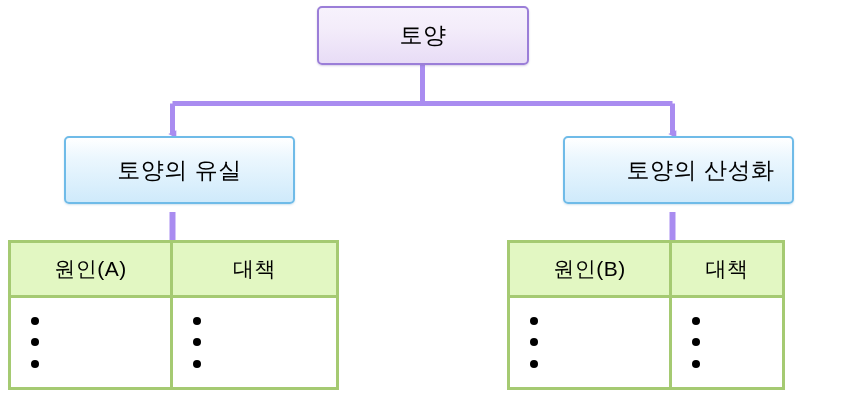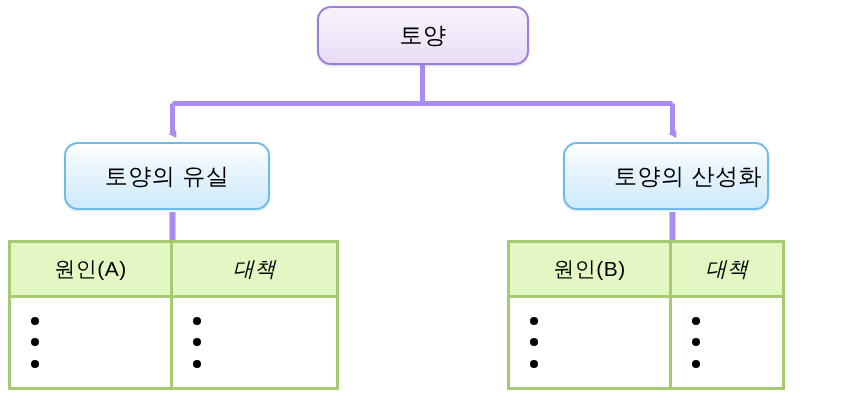--- a/index.html
+++ b/index.html
@@ -31,40 +31,40 @@
   }
 
   
   .node {
     position: absolute;
     z-index: 2;
     box-sizing: border-box;
     display: flex;
     align-items: center;
     justify-content: center;
-    border-radius: 14px;
+    border-radius: 5px;
     text-align: center;
     color: #000000;
     letter-spacing: 0.5px;
   }
 
   .node-root {
     left: 317px;
     top: 6px;
     width: 212px;
     height: 59px;
     border: 2px solid #9b7ed8;
     background: linear-gradient(to bottom, #f7f2fc 0%, #f3ecfa 40%, #e8dcf6 100%);
     box-shadow: 0 1px 2px rgba(120, 95, 170, 0.30);
     font-size: 23px;
   }
 
   .node-branch {
-    top: 142px;
-    width: 206px;
+    top: 136px;
+    width: 231px;
     height: 68px;
     border: 2px solid #6fbbe8;
     background: linear-gradient(to bottom, #ffffff 0%, #ecf7fe 30%, #cfeafb 100%);
     box-shadow: 0 1px 2px rgba(90, 150, 190, 0.28);
     font-size: 23px;
   }
   .node-branch-left  { left: 64px; }
   .node-branch-right { left: 563px; padding-left: 44px; }
 
   
@@ -93,21 +93,21 @@
     flex: 1 1 auto;
   }
 
   .cell {
     box-sizing: border-box;
     display: flex;
     align-items: center;
     justify-content: center;
   }
   .cell-col-left  { width: 162px; flex: 0 0 162px; border-right: 3px solid #a5ca72; }
-  .cell-col-right { flex: 1 1 auto; font-style: italic; }
+  .cell-col-right { flex: 1 1 auto; }
 
   .header-cell {
     background: #e2f7c2;
     font-size: 21px;
     color: #000000;
     letter-spacing: 0.5px;
   }
 
   .body-cell {
     background: #ffffff;

